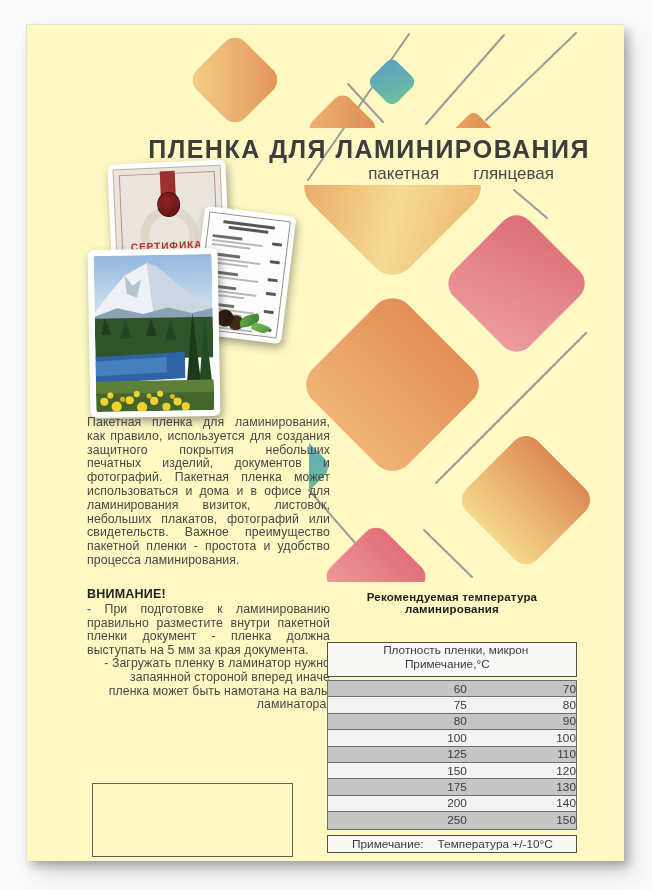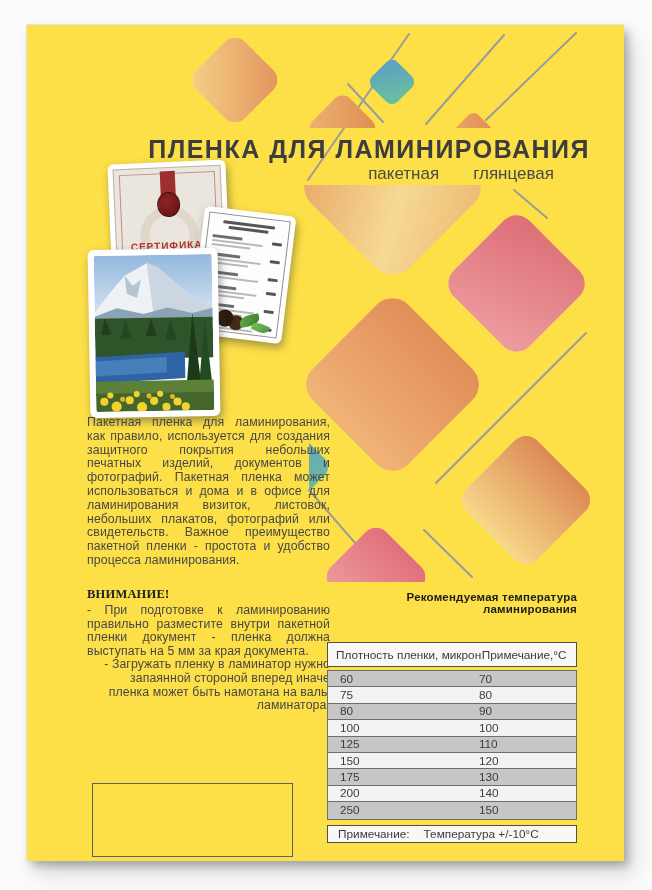--- a/index.html
+++ b/index.html
@@ -1,18 +1,18 @@
 <!DOCTYPE html>
 <html><head>
 <meta charset="utf-8">
 <style>
   * { margin:0; padding:0; box-sizing:border-box; }
   body { width:652px; height:890px; position:relative; background:#fbfbfb; font-family:"Liberation Sans", sans-serif; overflow:hidden; }
 
-  .page { position:absolute; left:27px; top:25px; width:597px; height:836px; background:#fde047;
+  .page { position:absolute; left:27px; top:25px; width:597px; height:836px; background:#fef9c3;
           box-shadow:-1px -1px 0 #e2e2e2, 4px 5px 9px rgba(0,0,0,.28), 10px 14px 22px rgba(0,0,0,.12); }
 
   
   .lines-svg { position:absolute; inset:0; z-index:1; }
   .band { position:absolute; overflow:hidden; z-index:2; pointer-events:none; }
   .band-top { left:0; top:0; width:597px; height:103px; }
   .band-mid { left:0; top:160px; width:572px; height:397px; }
   .diamond { position:absolute; transform:rotate(45deg); }
   .d-a    { left:174px; top:21px;  width:68px;  height:68px;  border-radius:14px; background:linear-gradient(45deg,#f4d189,#e3925a); }
   .d-b    { left:289px; top:77px;  width:53px;  height:53px;  border-radius:11px; background:linear-gradient(45deg,#eeb273,#df8c52); }
@@ -62,40 +62,40 @@
   .leaf { position:absolute; background:linear-gradient(120deg,#63aa45,#3d7c2e); border-radius:60% 0 60% 0; }
   .leaf1 { right:18px; bottom:8px; width:20px; height:11px; transform:rotate(-18deg); }
   .leaf2 { right:8px; bottom:3px; width:17px; height:9px; transform:rotate(18deg); background:linear-gradient(120deg,#7cc25a,#4e923a); }
 
   .photo-card { left:62px; top:224px; width:130px; height:168px; padding:6px; transform:rotate(-1deeg); transform:rotate(-1deg); }
   .photo-card svg { display:block; width:100%; height:100%; border-radius:2px; }
 
   
   .intro { position:absolute; left:60px; top:391px; width:243px; z-index:4; font-size:12.3px; line-height:13.8px; color:#474747; text-align:justify; letter-spacing:.1px; }
   .attention { position:absolute; left:60px; top:562px; width:243px; z-index:4; color:#474747; }
-  .attention h3 { font-size:12.5px; color:#222; margin-bottom:2px; letter-spacing:.2px;font-family:Liberation Serif, serif; }
+  .attention h3 { font-size:12.5px; color:#222; margin-bottom:2px; letter-spacing:.2px; }
   .att-item { font-size:12.3px; line-height:13.6px; text-align:justify; letter-spacing:.1px; }
   .att-item:last-child { text-align:right; }
   .empty-box { position:absolute; left:65px; top:758px; width:201px; height:74px; border:1px solid #5f5f5f; z-index:4; }
 
   
-  .tbl-title { position:absolute; left:300px; width:250px; z-index:4; text-align:right; font-weight:bold; color:#1d1d1d; font-size:11.5px; letter-spacing:.2px; }
+  .tbl-title { position:absolute; left:300px; width:250px; z-index:4; text-align:center; font-weight:bold; color:#1d1d1d; font-size:11.5px; letter-spacing:.2px; }
   .tt1 { top:566px; } .tt2 { top:589px; }
   .density-table { position:absolute; left:300px; top:617px; width:250px; z-index:4; font-size:11.8px; color:#3c3c3c; }
-  .thead { display:flex; border:1px solid #4f4f4f; background:#f8f8f7; height:25px; align-items:center; }
+  .thead { display:flex; border:1px solid #4f4f4f; background:#f8f8f7; height:35px; align-items:center;flex-direction:column; }
   .thead .h1 { width:62%; padding-left:8px; }
   .thead .h2 { width:38%; }
   .tbody { margin-top:3px; border:1px solid #6e6e6e; }
   .trow { display:flex; height:16.4px; align-items:center; border-bottom:1px solid #6e6e6e; background:#f3f3f1; }
   .trow:last-child { border-bottom:none; }
   .trow.shaded { background:#c6c6c5; }
-  .tcell { text-align:left;padding-left:12px; }
+  .tcell { text-align:right; }
   .tcell:first-child { width:56%; }
   .tcell:last-child  { width:44%; }
-  .note-box { display:flex; margin-top:5px; border:1px solid #4f4f4f; background:#f8f8f7; height:18px; align-items:center; padding-left:10px; }
+  .note-box { display:flex; margin-top:5px; border:1px solid #4f4f4f; background:#f8f8f7; height:18px; align-items:center; padding-left:24px; }
   .note-box .nv { margin-left:14px;text-align:center; }
 </style>
 </head>
 <body>
 
 <div class="page">
 
   <svg class="lines-svg" width="597" height="836" viewBox="0 0 597 836">
     <g stroke="#9b9b9b" stroke-width="2" stroke-linecap="round">
       <line x1="281" y1="155" x2="382" y2="9"></line>

